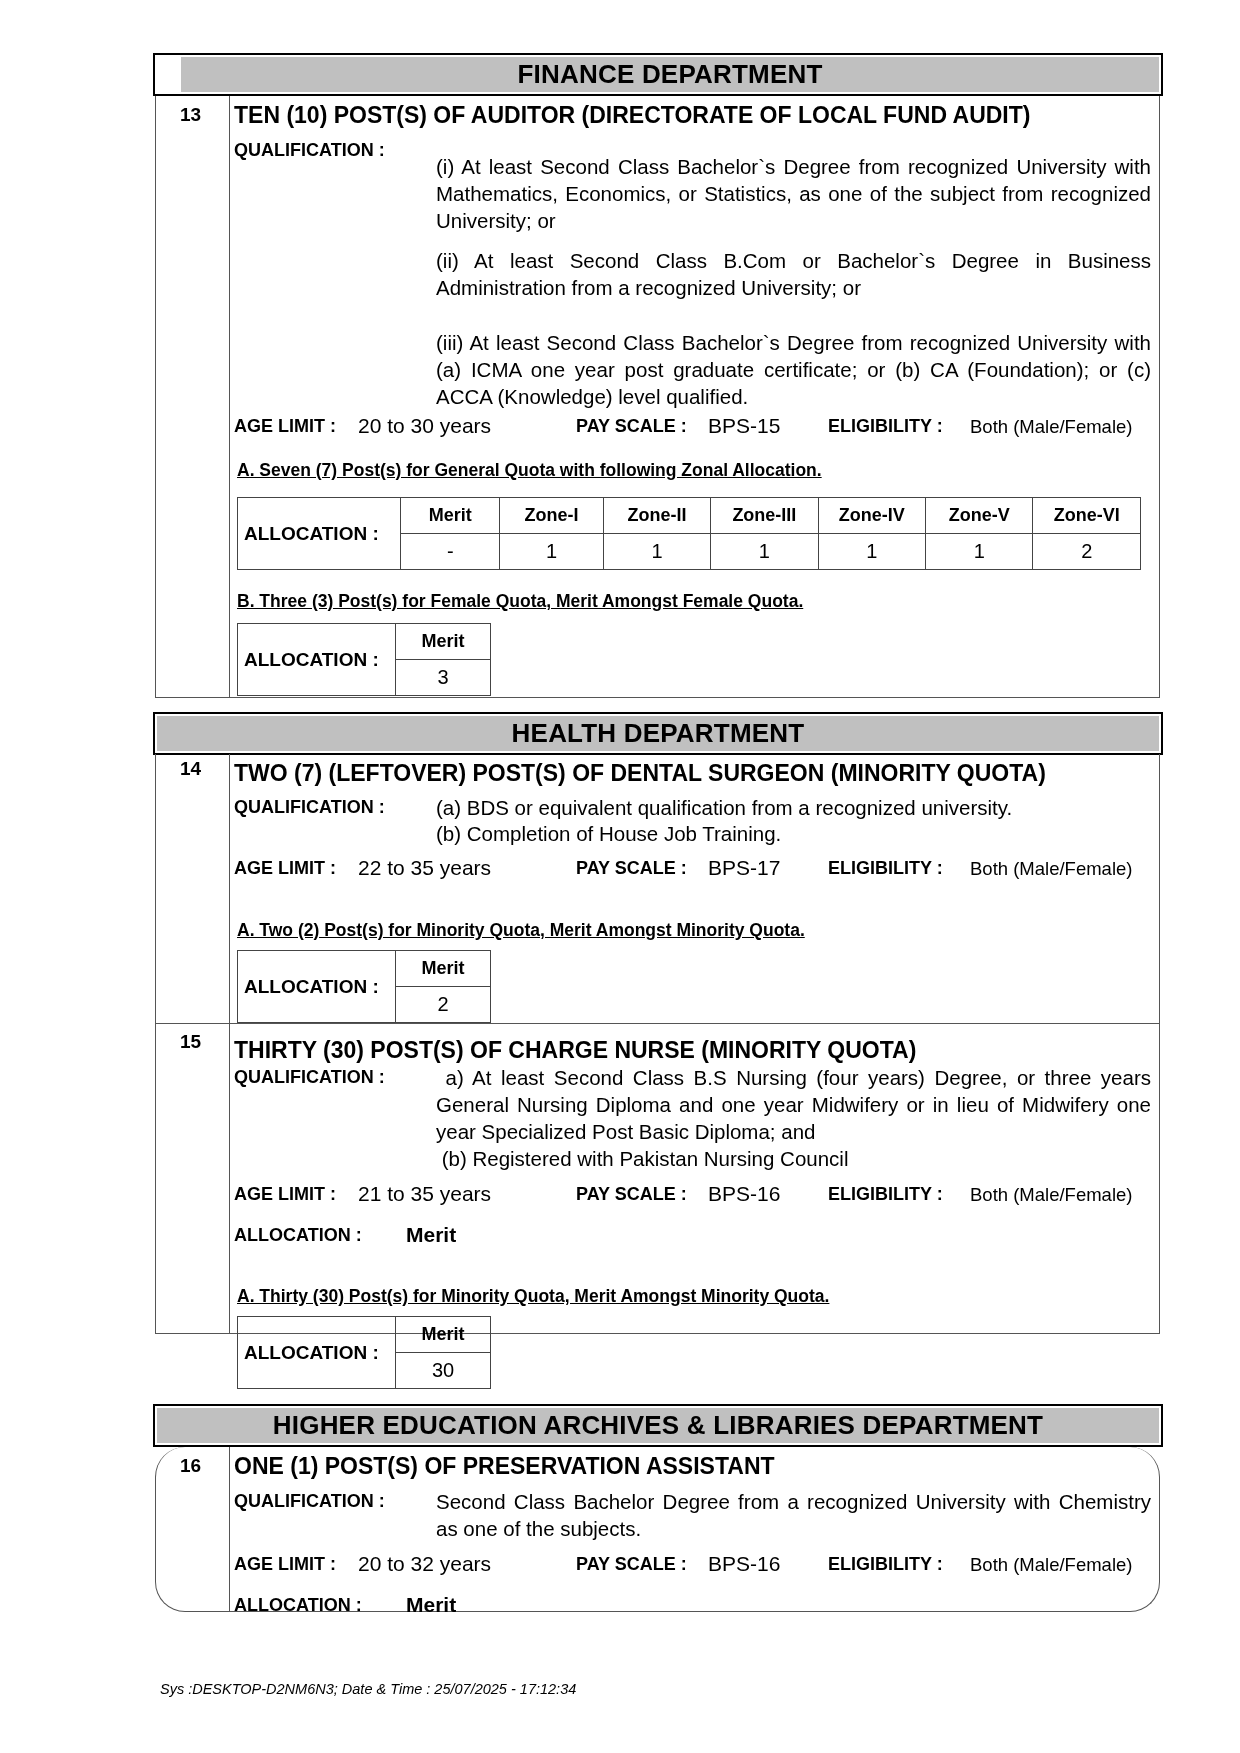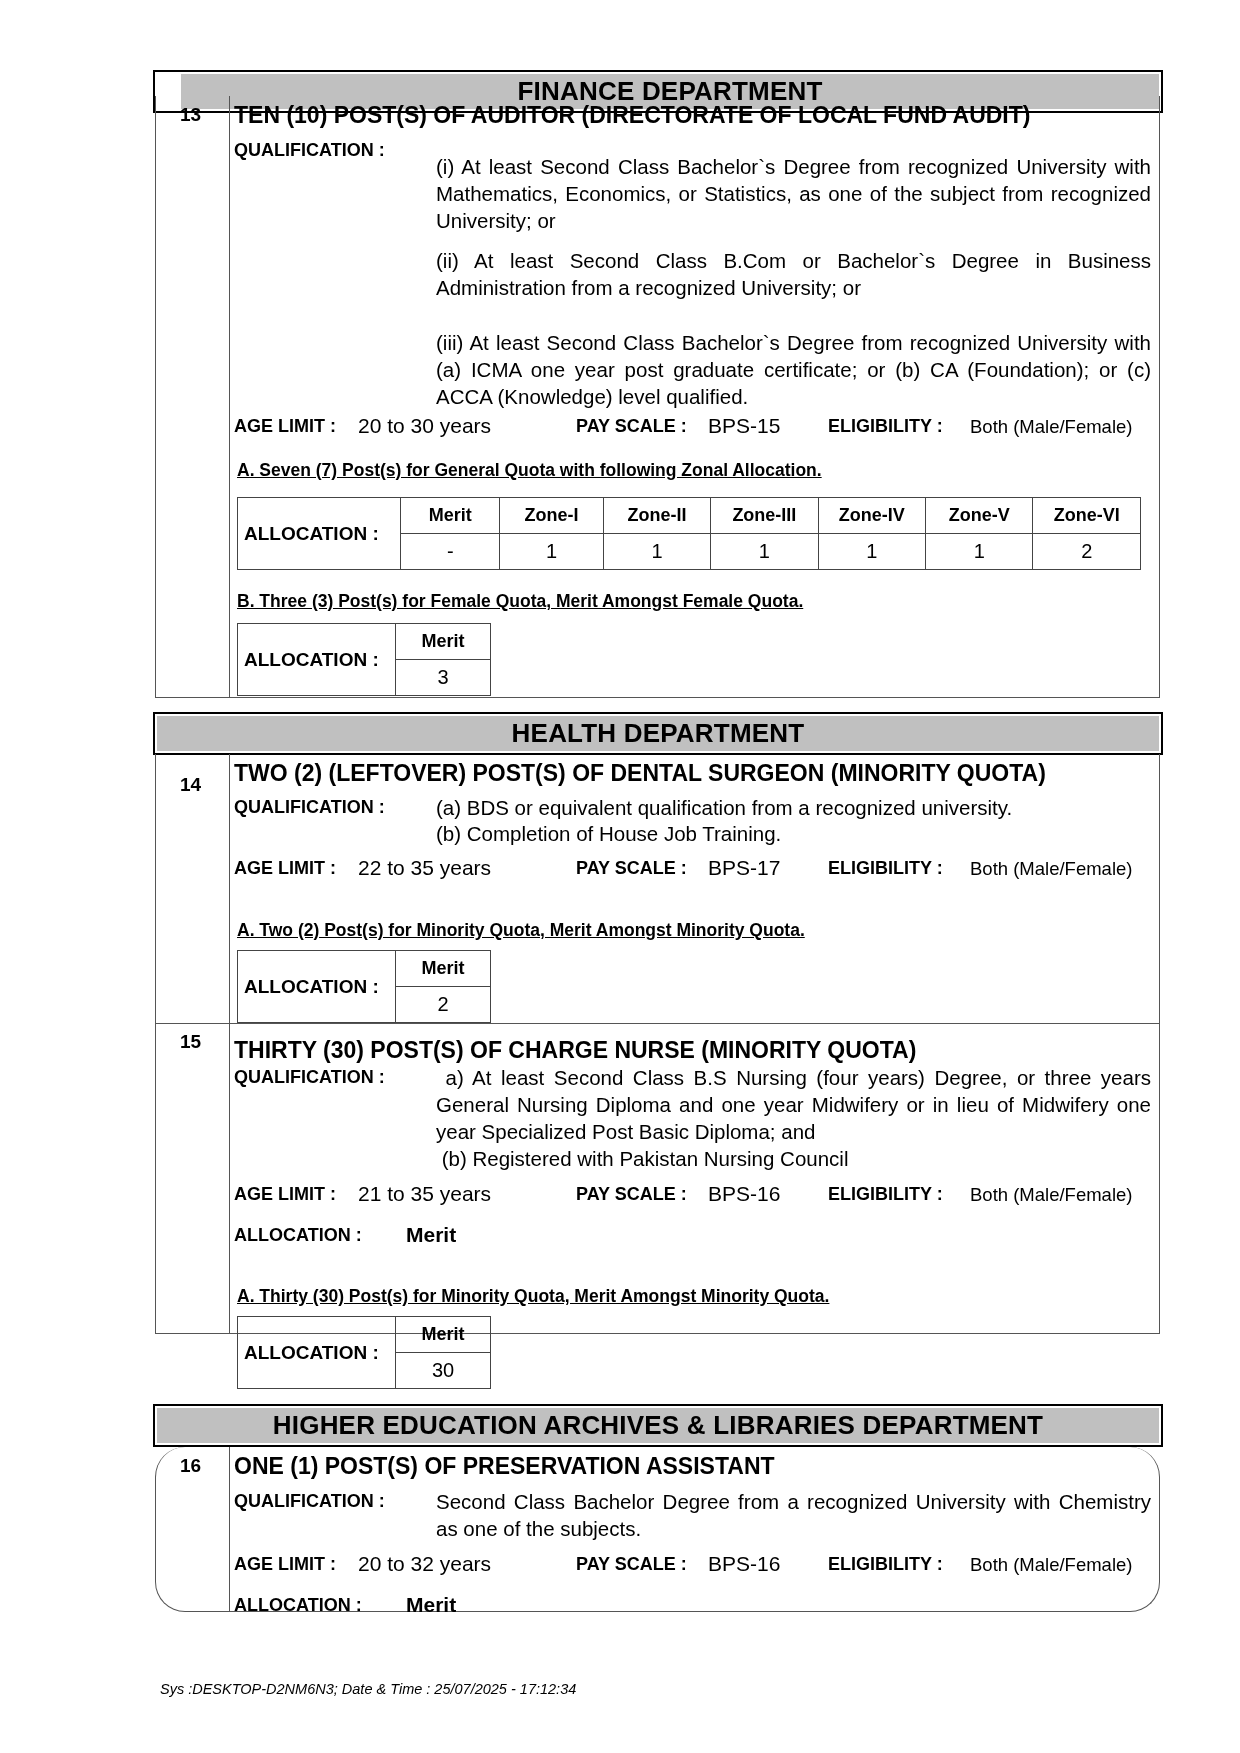--- a/index.html
+++ b/index.html
@@ -31,21 +31,21 @@
   table.alloc { position: absolute; border-collapse: collapse; }
   table.alloc td { border: 1.5px solid #444; text-align: center; font-size: 18px; height: 36px; }
   table.alloc td.hd { font-weight: bold; font-size: 18px; }
   table.alloc td.lab { font-weight: bold; font-size: 19px; text-align: left; padding-left: 6px; }
   table.alloc td.v { font-size: 20px; }
   .footer { position: absolute; left: 160px; top: 1681px; font-style: italic; font-size: 14.5px; color: #000000; }
 </style>
 </head>
 <body>
 
-<div class="dept-header" style="top:70px;padding-left:26px;">
+<div class="dept-header" style="top:53px;padding-left:26px;">
   <div class="fill">FINANCE DEPARTMENT</div>
 </div>
 
 <div class="sec" style="top:96px; height:602px;">
   <div class="numcol"></div>
   <div class="num" style="top:8px;">13</div>
   <div class="title" style="top:6px;">TEN (10) POST(S) OF AUDITOR (DIRECTORATE  OF LOCAL FUND AUDIT)</div>
 
   <div class="lbl" style="left:78px; top:44px;">QUALIFICATION :</div>
   <div class="txt" style="left:280px; top:41px; width:715px;margin-top:16px;">(i) At least Second Class Bachelor`s Degree from recognized University with Mathematics, Economics, or Statistics, as one of the subject from recognized University; or</div>
@@ -97,22 +97,22 @@
   </tbody>
     </table>
 </div>
 
 <div class="dept-header" style="top:712px;">
   <div class="fill">HEALTH DEPARTMENT</div>
 </div>
 
 <div class="sec" style="top:754px; height:270px;">
   <div class="numcol"></div>
-  <div class="num" style="top:20px;">14</div>
-  <div class="title" style="top:6px;">TWO (2) (LEFTOVER) POST(S) OF DENTAL SURGEON (MINORITY QUOTA)</div>
+  <div class="num" style="top:4px;">14</div>
+  <div class="title" style="top:6px;">TWO (7) (LEFTOVER) POST(S) OF DENTAL SURGEON (MINORITY QUOTA)</div>
   <div class="lbl" style="left:78px; top:43px;">QUALIFICATION :</div>
   <div class="txt left" style="left:280px; top:66px; width:715px;">(b) Completion of House Job Training.</div>
   <div class="txt left" style="left:280px; top:40px; width:715px;">(a) BDS or equivalent qualification from a recognized university.</div>
 
   <div class="lbl" style="left:78px; top:104px;">AGE LIMIT :</div>
   <div class="val" style="left:202px; top:102px;">22 to 35 years</div>
   <div class="lbl" style="left:420px; top:104px;">PAY SCALE :</div>
   <div class="val" style="left:552px; top:102px;">BPS-17</div>
   <div class="lbl" style="left:672px; top:104px;">ELIGIBILITY :</div>
   <div class="val-sm" style="left:814px; top:104px;">Both (Male/Female)</div>

